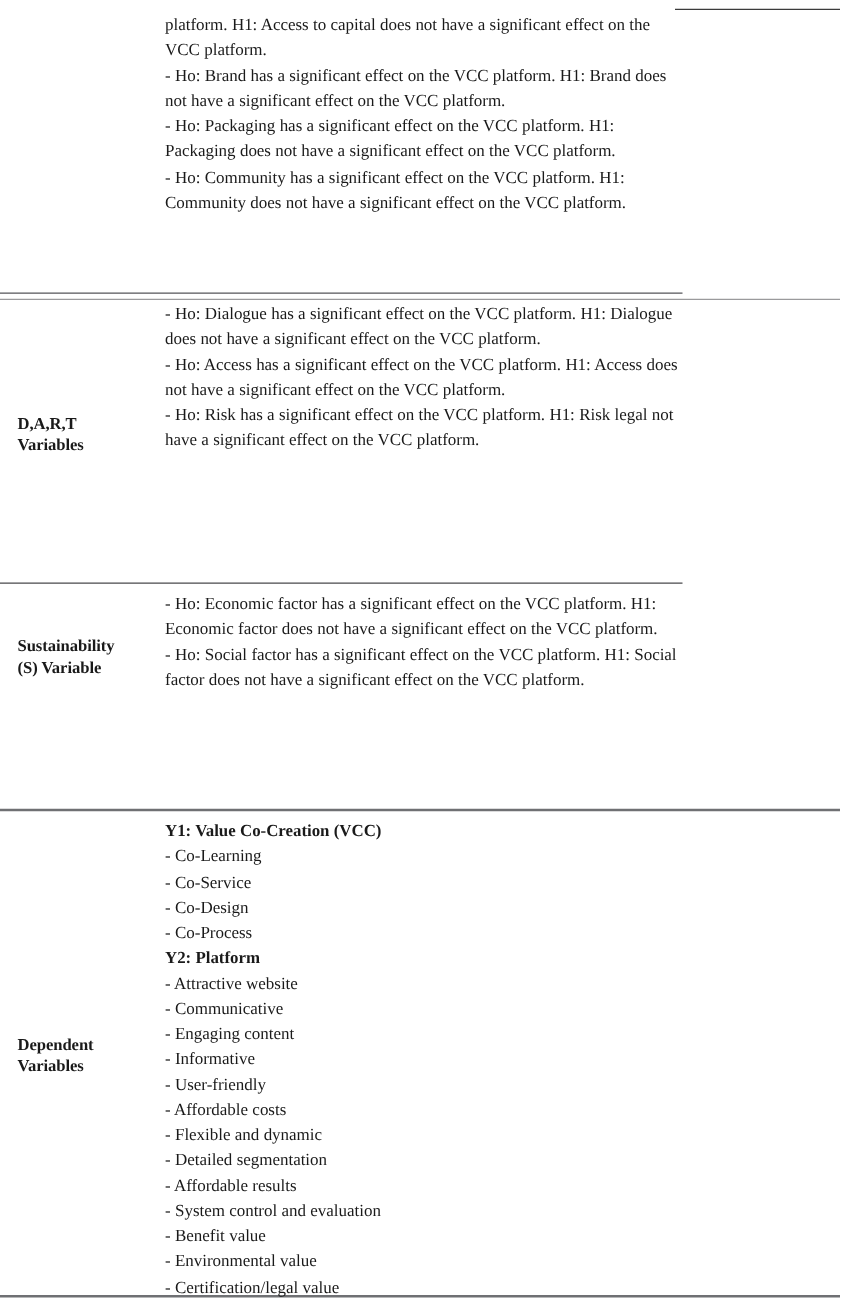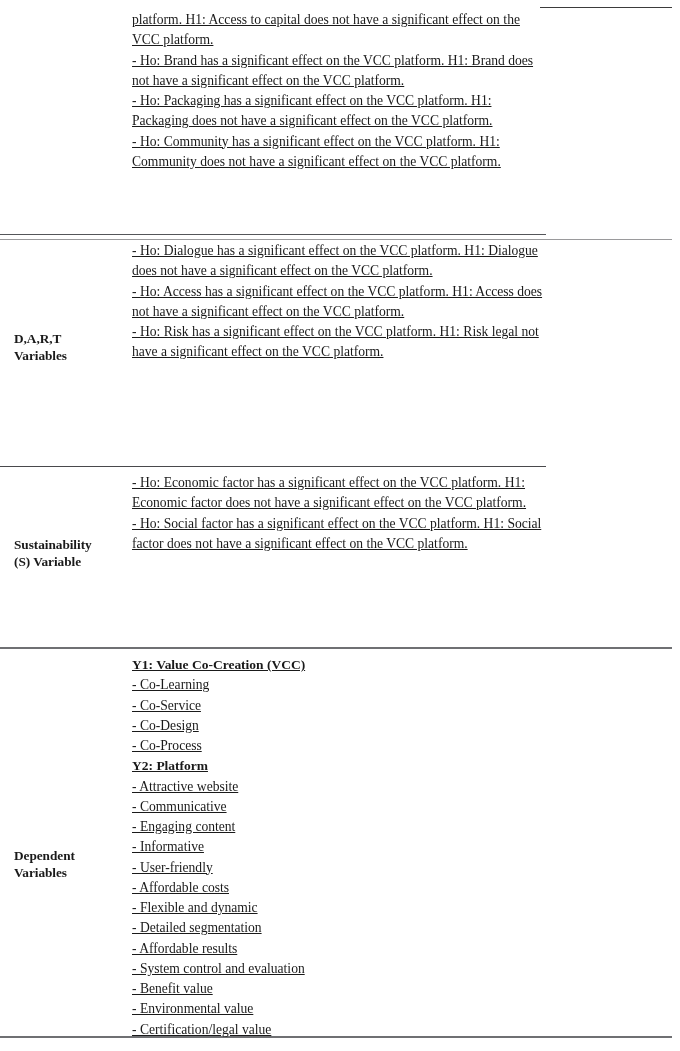--- a/index.html
+++ b/index.html
@@ -98,21 +98,20 @@
 
   .cell-body {
     position: absolute;
     left: 132px;
     width: 412px;
     font-size: 13.6px;
     line-height: 20.25px;
     text-align: left;
     letter-spacing: -0.02px;
     word-spacing: 0.1px;
-    text-decoration: underline;
   }
 
   .para {
     margin: 0;
     padding: 0;
   }
 
   .bullet-head {
     margin: 0;
     padding: 0;
@@ -128,24 +127,24 @@
     line-height: 20.25px;
     white-space: nowrap;
   }
 
   
   #row-continuation .cell-body { top: 10px; }
 
   #row-dart .cell-label  { top: 330px; }
   #row-dart .cell-body   { top: 241px; }
 
-  #row-sustainability .cell-label { top: 536px; font-family: Liberation Serif, serif; }
+  #row-sustainability .cell-label { top: 508px; font-family: Liberation Serif, serif; }
   #row-sustainability .cell-body  { top: 473px; }
 
-  #row-dependent .cell-label { top: 827px; margin-top: 20px; }
+  #row-dependent .cell-label { top: 827px; }
   #row-dependent .cell-body  { top: 655px; }
 </style>
 </head>
 <body>
 
 <div class="page">
 
   <div class="rule rule-top-right"></div>
   <div class="rule rule-double-dark"></div>
   <div class="rule rule-double-light"></div>

